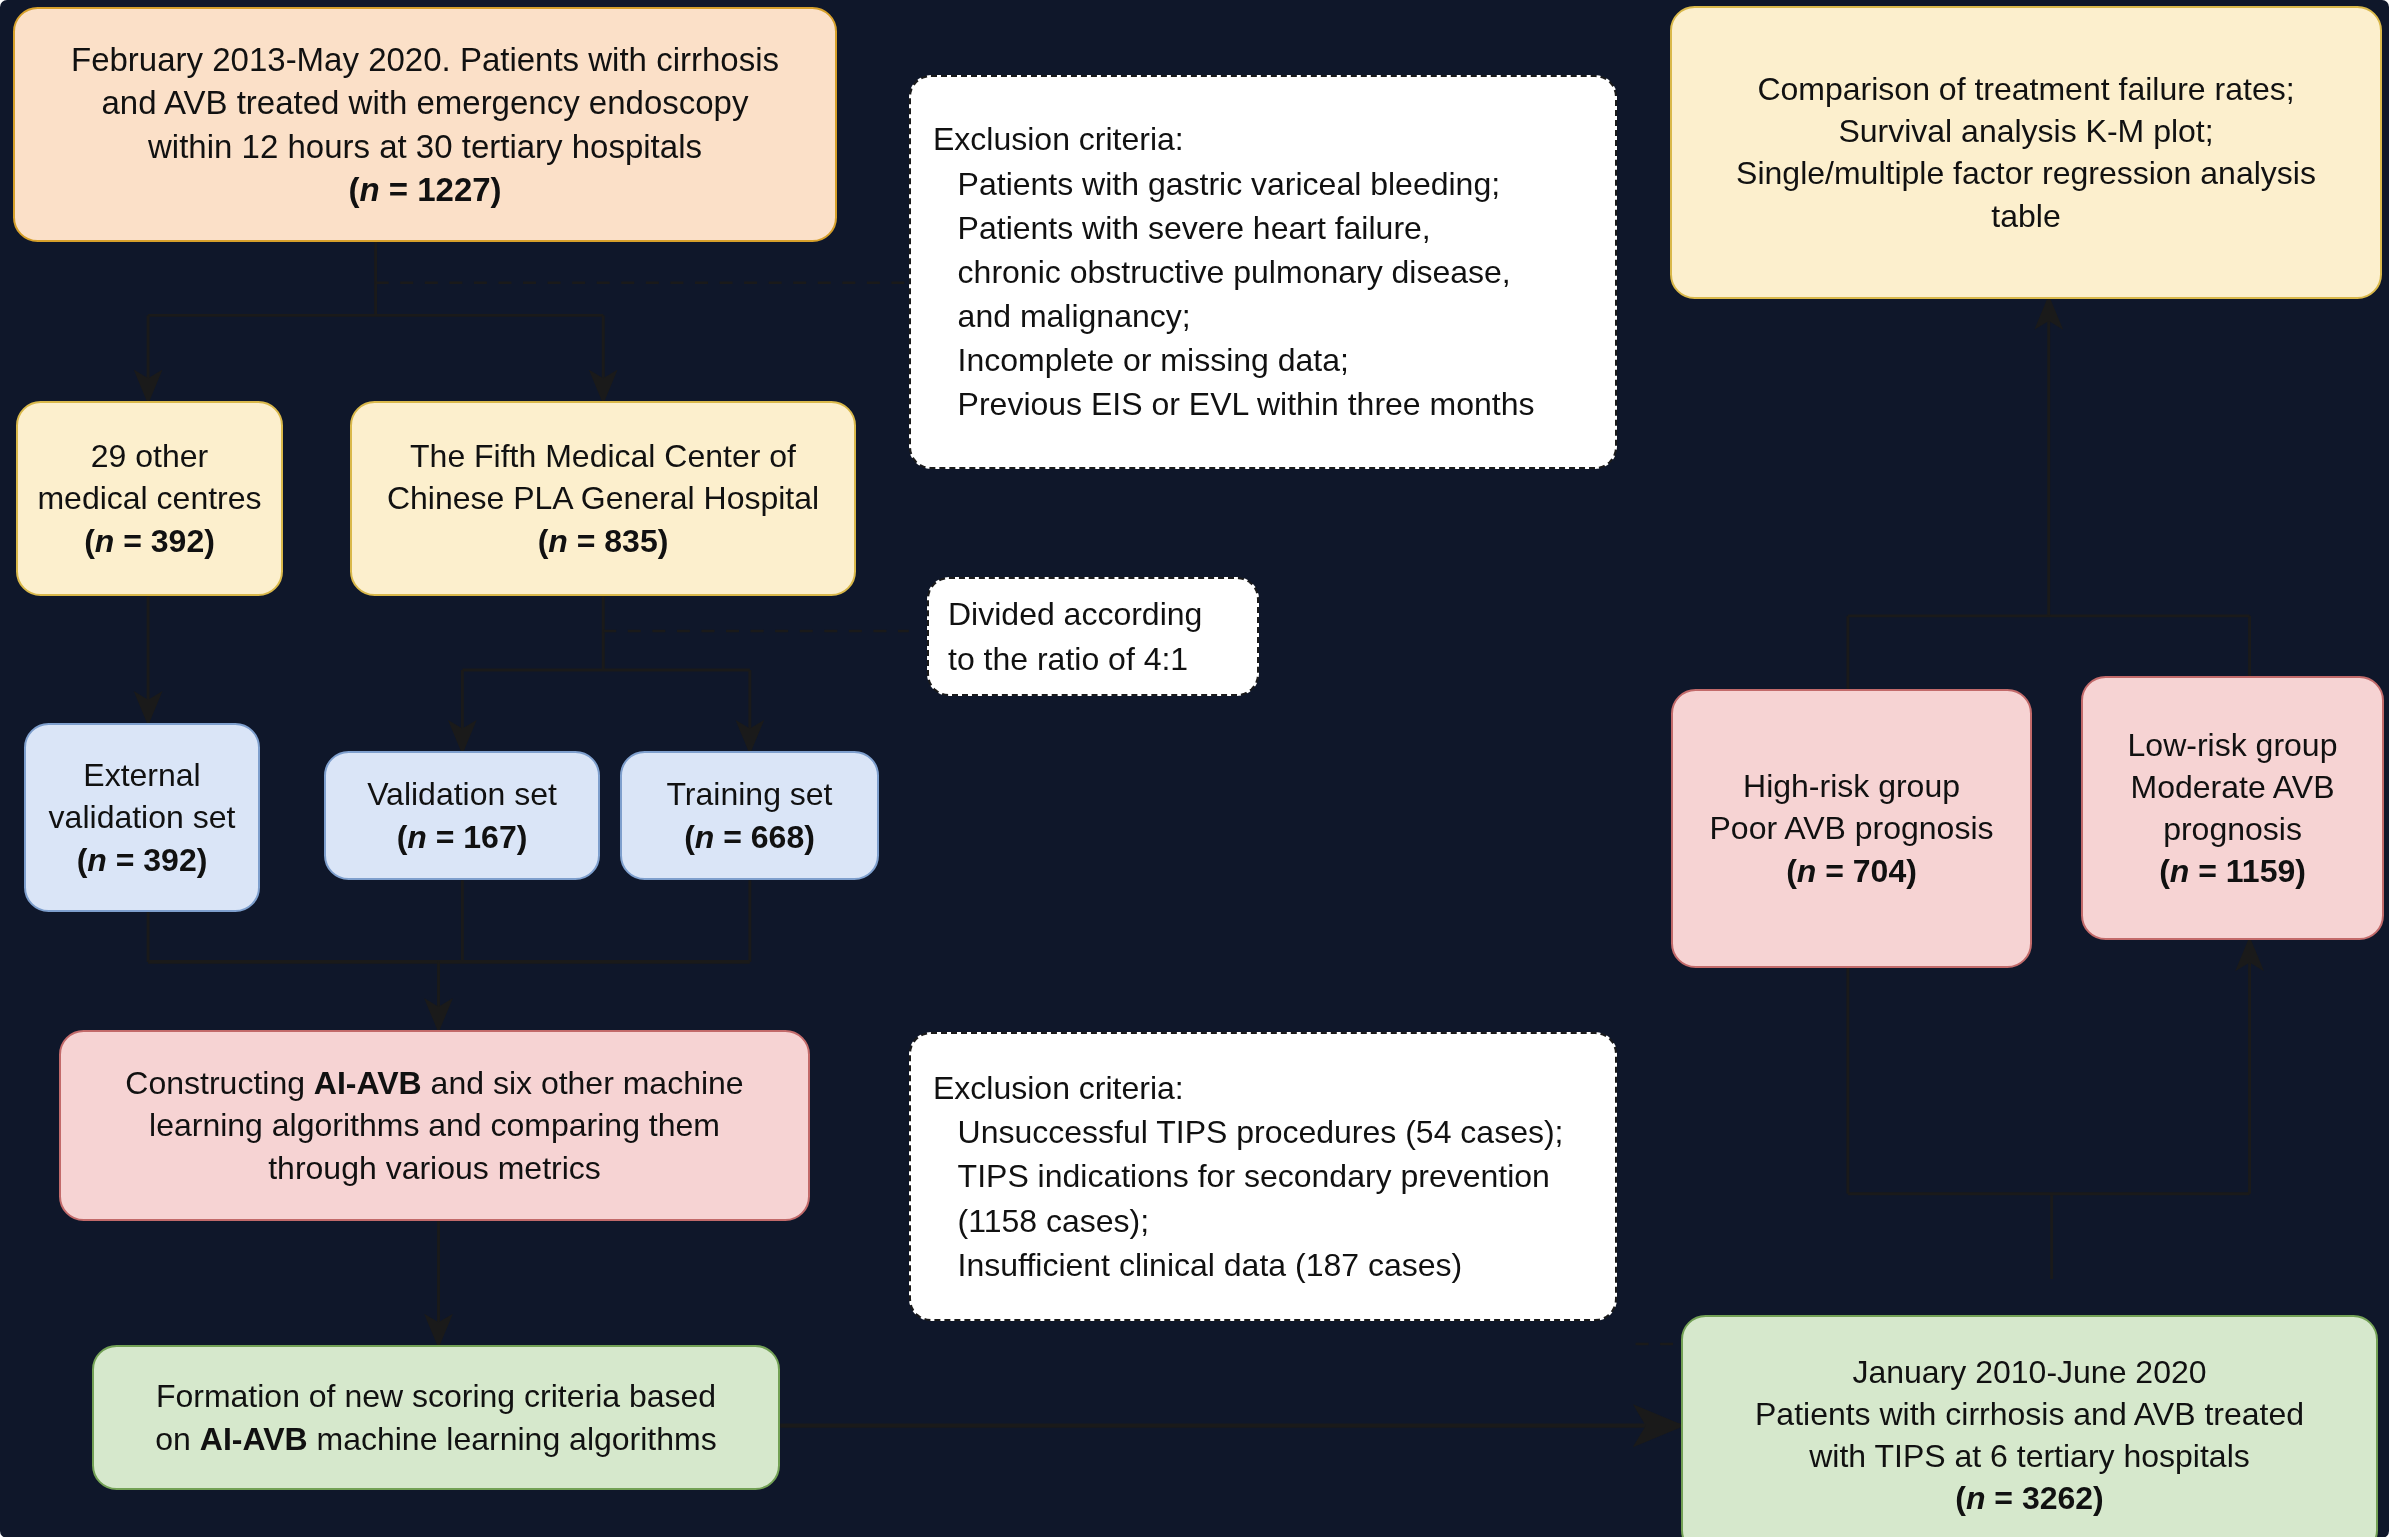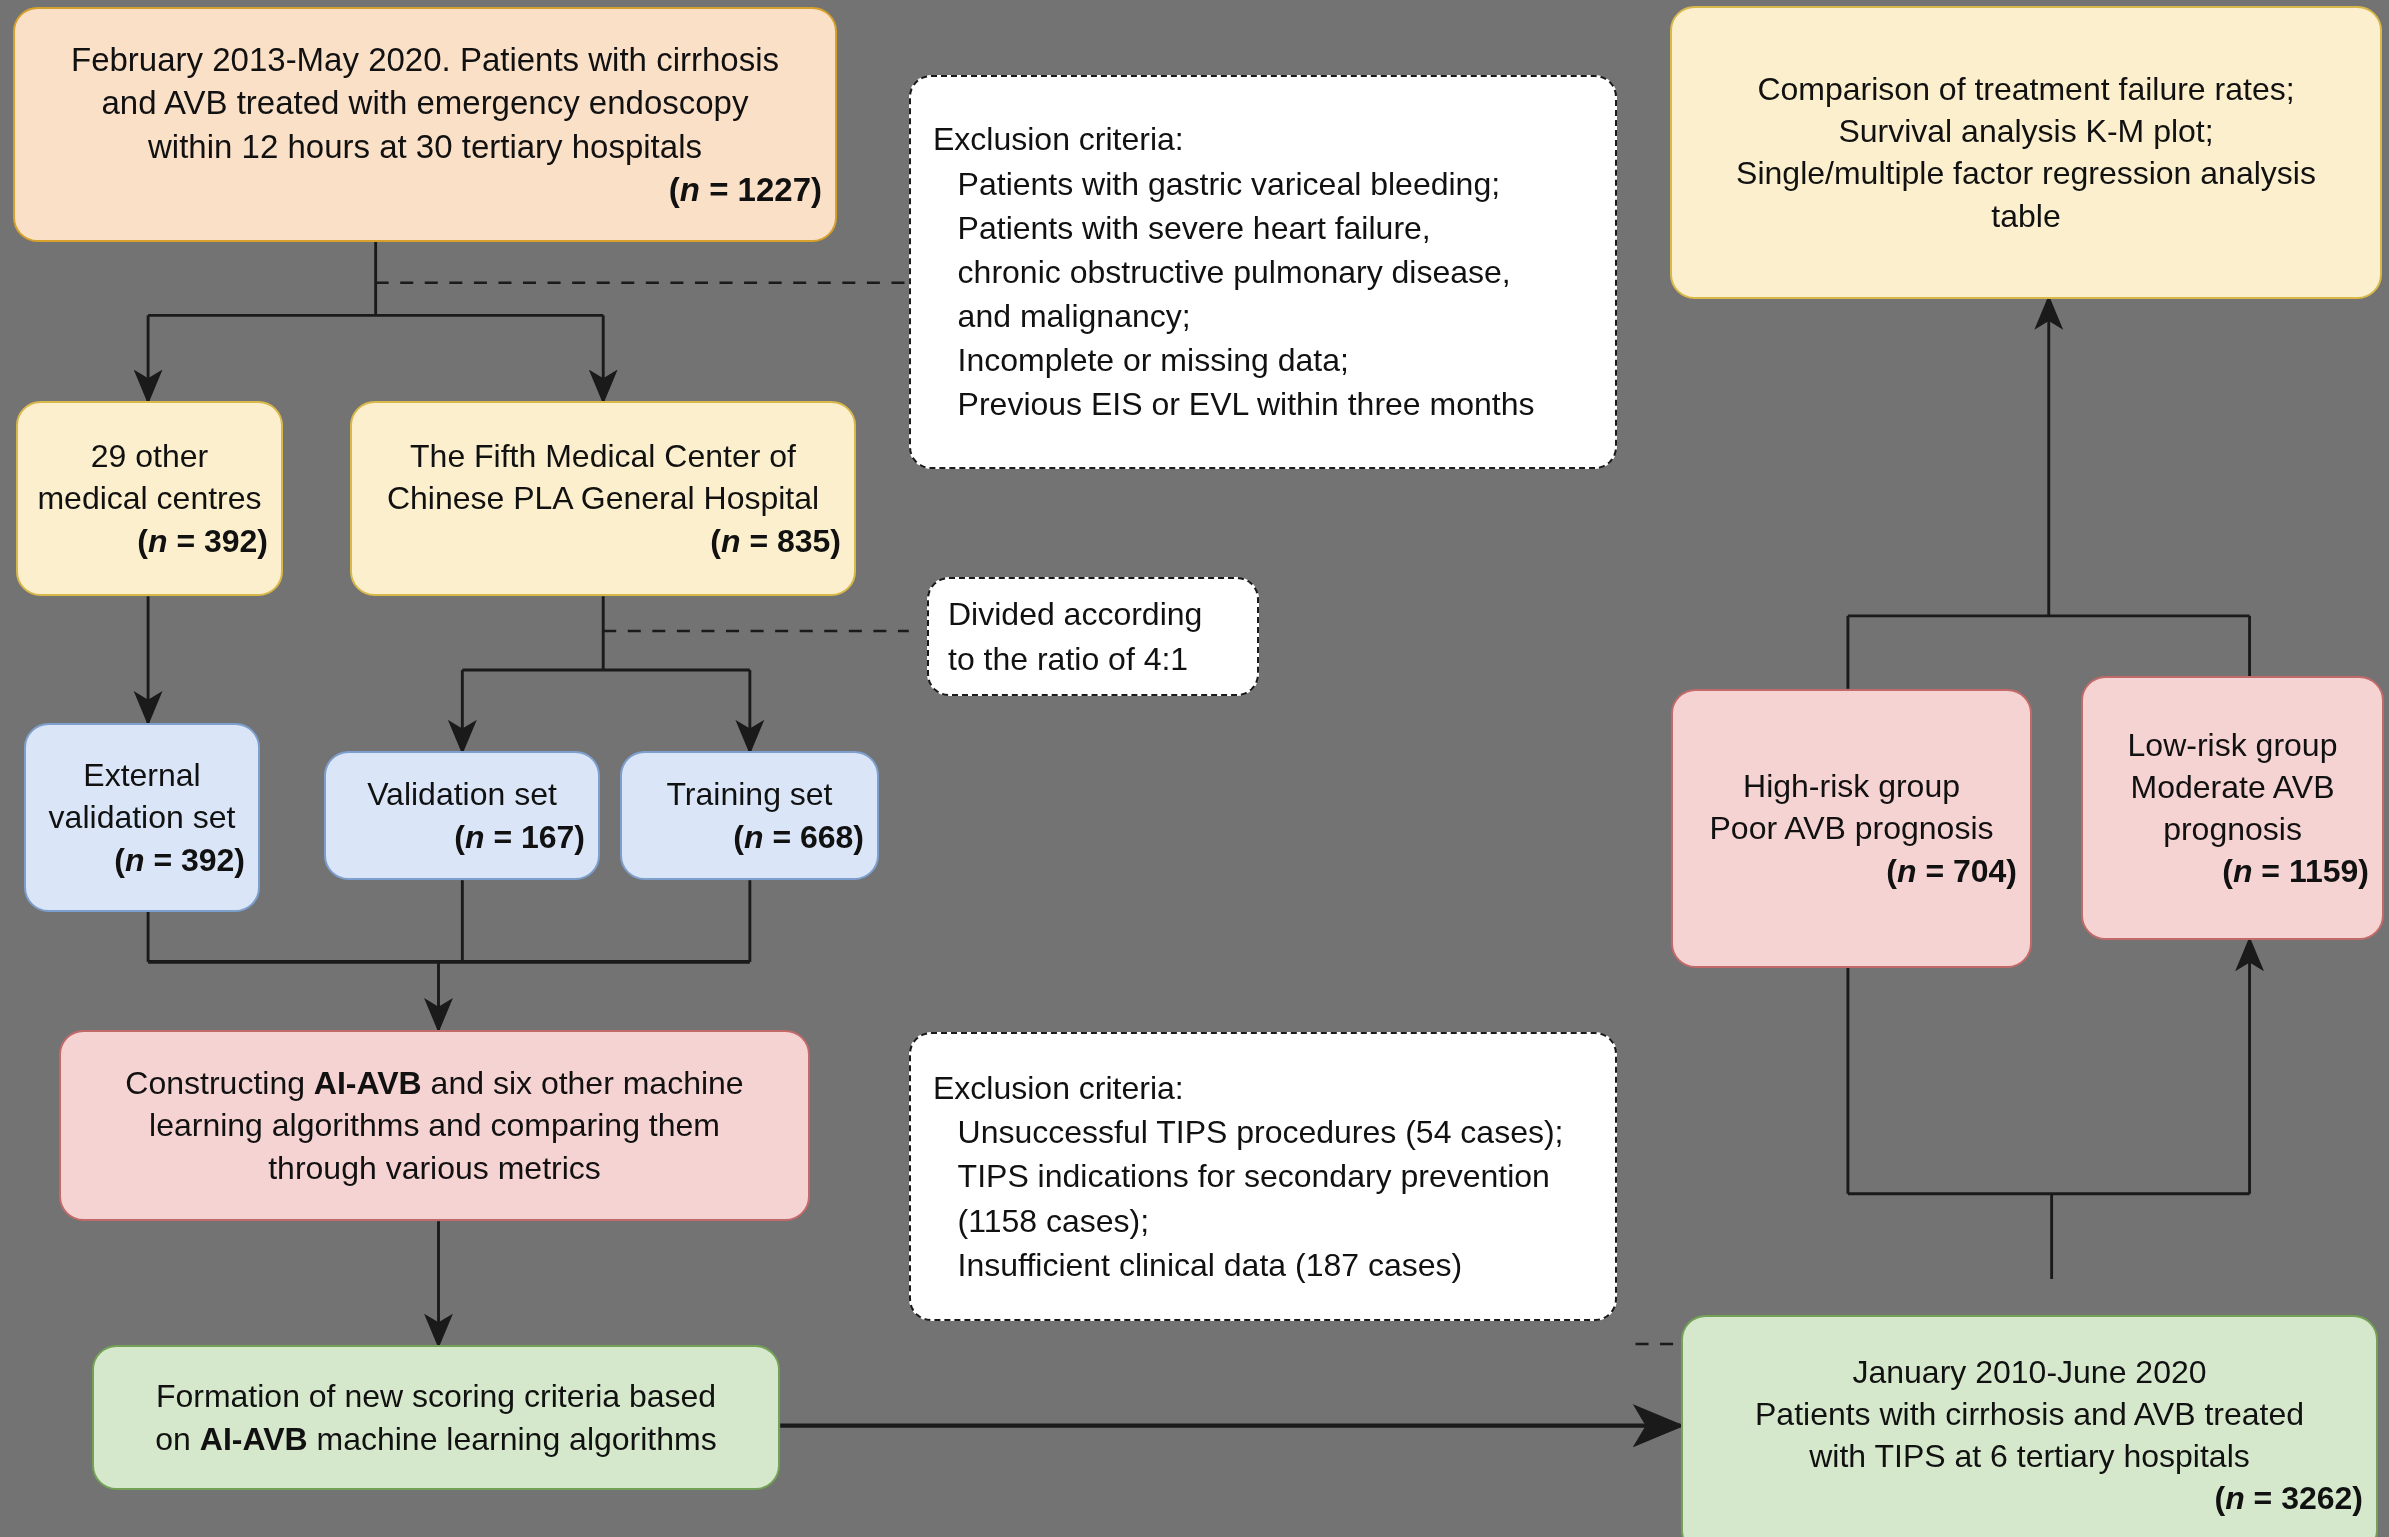--- a/index.html
+++ b/index.html
@@ -7,22 +7,23 @@
     padding: 0;
     background: #ffffff;
   }
   body {
     font-family: "Liberation Sans", sans-serif;
   }
   #canvas {
     position: relative;
     width: 2389px;
     height: 1538px;
-    background: #737373;
+    background: #0f172a;
     overflow: hidden;
+    border-radius: 7px;
   }
   #edges {
     position: absolute;
     left: 0;
     top: 0;
     width: 2389px;
     height: 1538px;
     pointer-events: none;
   }
   .node {
@@ -60,21 +61,21 @@
     display: flex;
     flex-direction: column;
     justify-content: center;
   }
   .note .hdr { white-space: pre; }
   .note .itm { padding-left: 24.6px; }
   .fs-46 { font-size: 33px; }
   .fs-44 { font-size: 32px; }
   b.n { font-weight: bold; }
   i.v { font-style: italic; }
-  .nline { font-weight: bold; text-align: right; }
+  .nline { font-weight: bold; }
 </style>
 </head>
 <body>
 
 <div id="canvas">
 
   <svg id="edges" viewBox="0 0 3307 2128" xmlns="http://www.w3.org/2000/svg">
     <defs>
       <marker id="arw" markerWidth="14" markerHeight="14" refX="11" refY="5" orient="auto" markerUnits="strokeWidth">
         <path d="M0,0 L12,5 L0,10 L3,5 z" fill="#1a1a1a"></path>

